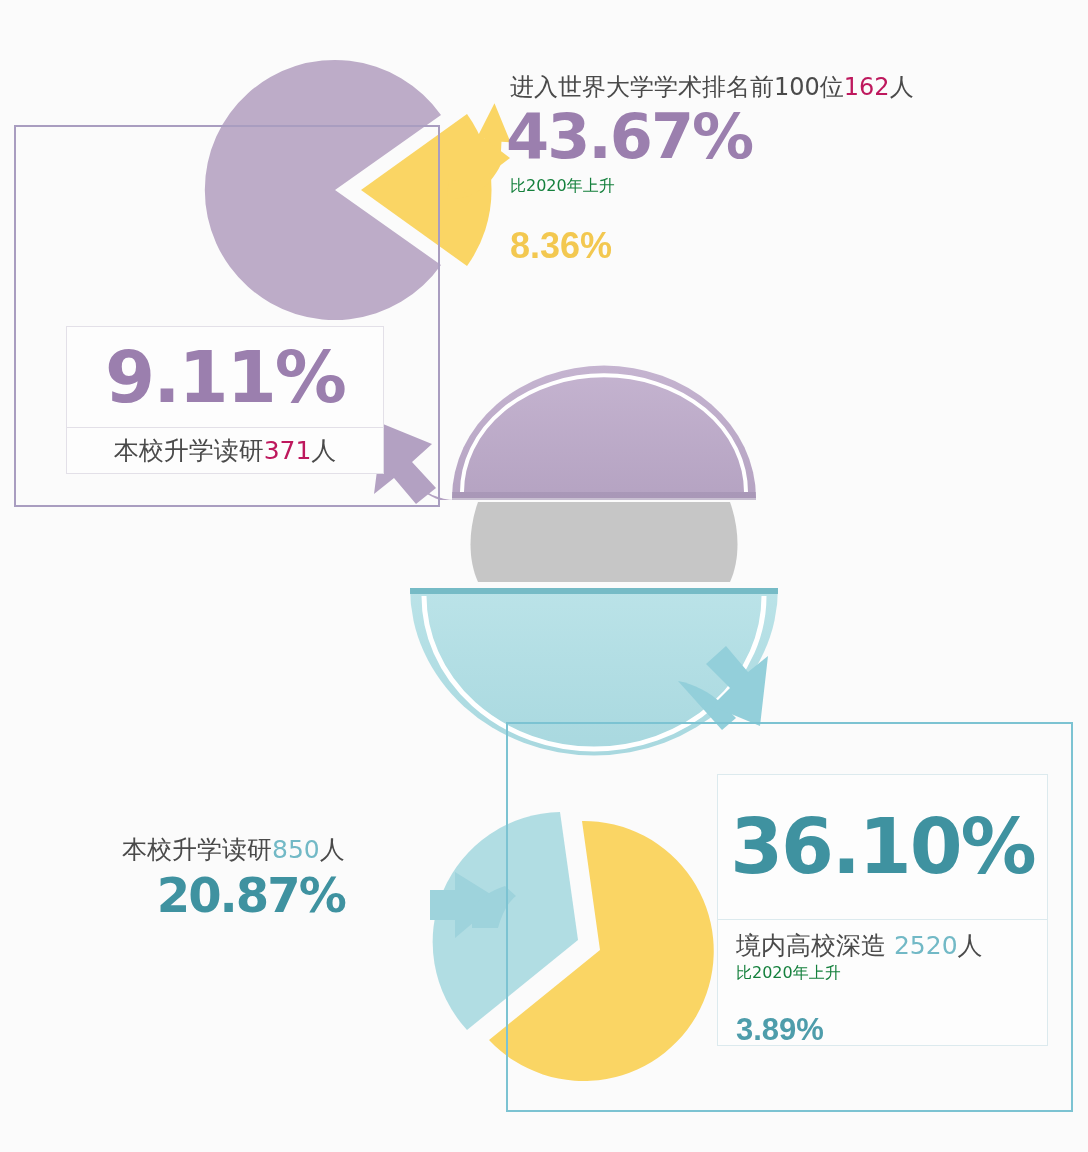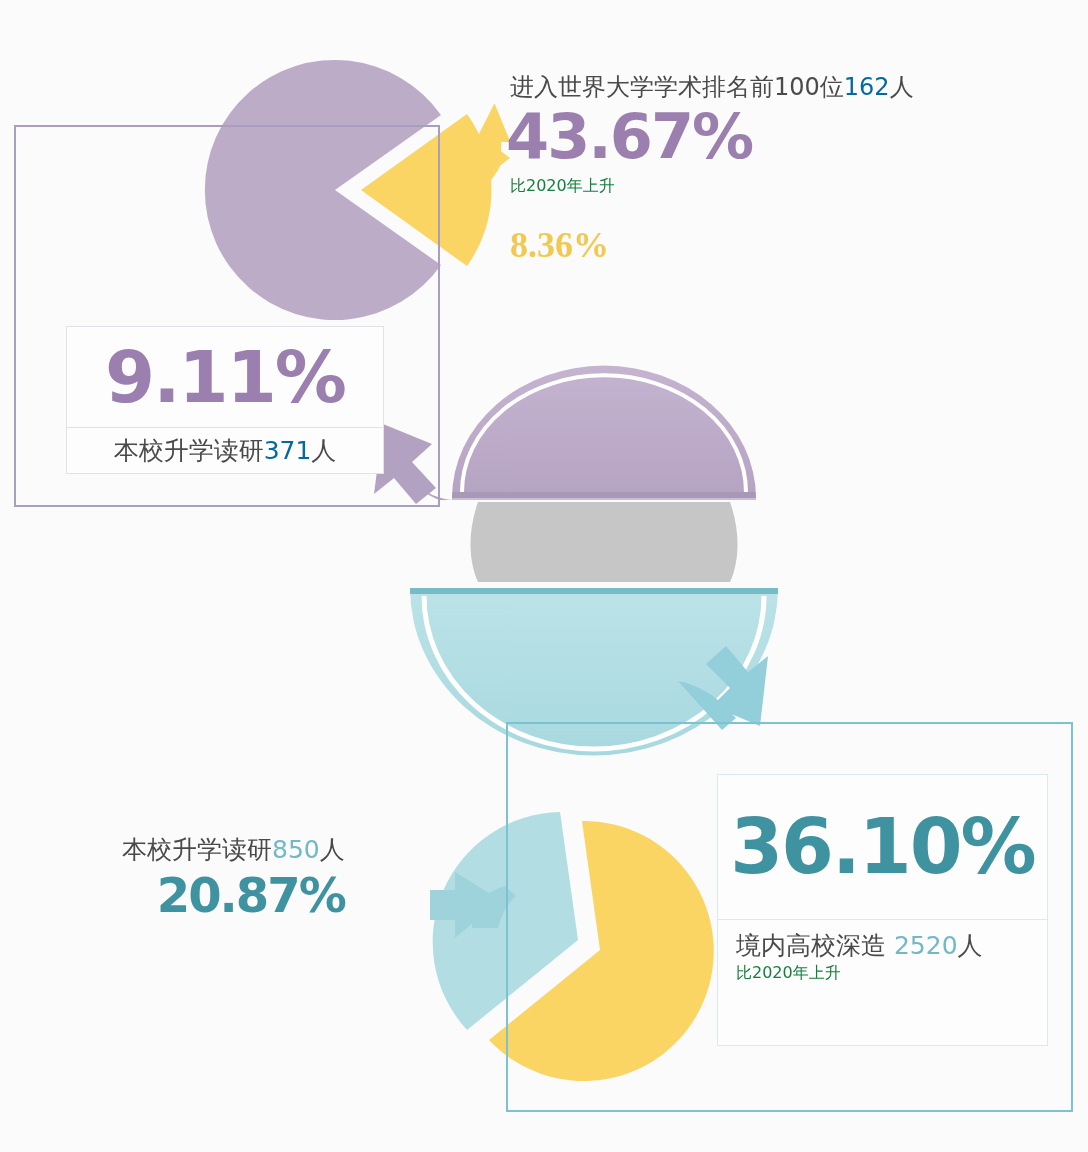--- a/index.html
+++ b/index.html
@@ -54,28 +54,28 @@
   .pct-purple { color:#9b7fae; }
   .pct-teal   { color:#3f92a0; }
 
   #overseas-pct { font-size:72px; }
   #domestic-pct { font-size:76px; }
 
   .label-line {
     font-family:"DejaVu Sans", sans-serif;
     font-size:25px; color:#4a4a4a; white-space:nowrap; line-height:1.25;
   }
-  .label-line .num-purple { color:#0369a1; }
+  .label-line .num-purple { color:#be185d; }
   .label-line .num-teal   { color:#72b9c6; }
   .label-small {
     font-family:"DejaVu Sans", sans-serif;
     font-size:16px; color:#15803d; white-space:nowrap; line-height:1.5;
   }
   .serif-pct {
-    font-family:Liberation Serif, serif;
+    font-family:Liberation Sans, sans-serif;
     font-weight:bold; white-space:nowrap; line-height:1.1;margin-top:28px;
   }
   .serif-yellow { color:#f3c850; font-size:36px; }
   .serif-teal   { color:#4e9dab; font-size:31px; }
 
   
   #txt-top-right { position:absolute; left:510px; top:72px; }
   #txt-top-right .label-line { font-size:24px; }
   #txt-top-right #top-right-pct { font-size:62px; margin:4px 0 6px -4px; }
   #txt-top-right .label-small { margin-bottom:2px; }
@@ -170,20 +170,21 @@
     </div>
   </div>
 
   <div class="stat-card" id="card-domestic">
     <div class="big-row">
       <span class="pct-huge pct-teal" id="domestic-pct">36.10%</span>
     </div>
     <div class="sub-row">
       <div class="label-line"><span>境内高校深造</span> <span class="num-teal">2520</span><span>人</span></div>
       <div class="label-small">比2020年上升</div>
+      <div class="serif-pct serif-teal">3.89%</div>
     </div>
   </div>
 
   <div id="txt-bottom-left">
     <div class="label-line"><span>本校升学读研</span><span class="num-teal">850</span><span>人</span></div>
     <div class="pct-huge pct-teal" id="bottom-left-pct">20.87%</div>
   </div>
 
 </div>
 

